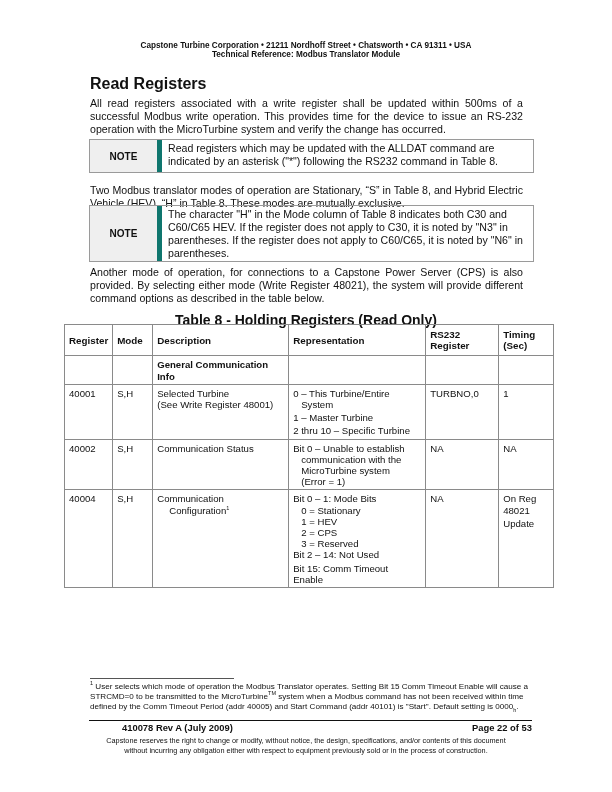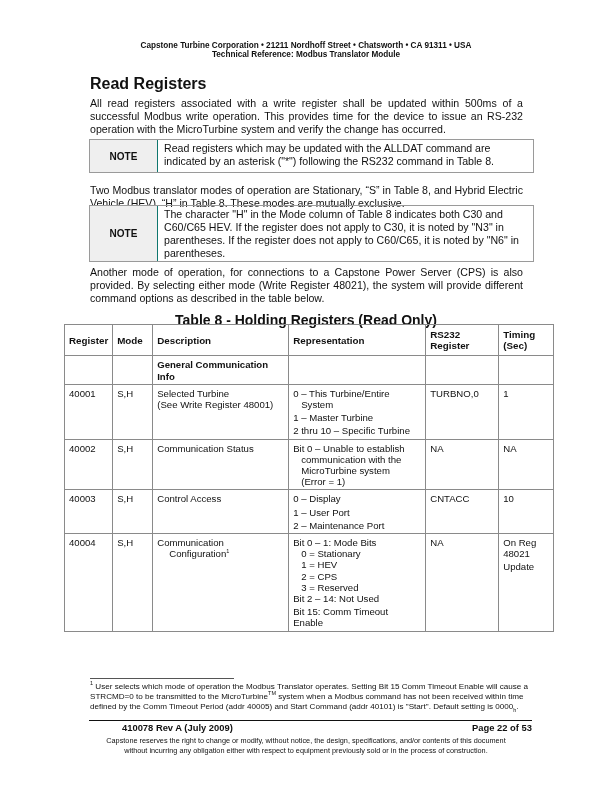--- a/index.html
+++ b/index.html
@@ -10,21 +10,21 @@
   .hdr1 { top: 40px; }
   .hdr2 { top: 49px; }
   .h2 { position: absolute; left: 90px; top: 75px; font-size: 16px; font-weight: bold; margin: 0; }
   .para { position: absolute; left: 90px; width: 433px; font-size: 10.6px;
           line-height: 13px; text-align: justify; margin: 0; }
   .p1 { top: 97px; }
   .p2 { top: 184px; }
   .p3 { top: 266px; }
   .note { position: absolute; left: 89px; width: 443px; border: 1px solid #9a9a9a;
           display: flex; font-size: 10.6px; line-height: 13px; }
-  .note-label { width: 67px; background: #efefef; border-right: 1px solid #0f766e;
+  .note-label { width: 67px; background: #efefef; border-right: 5px solid #0f766e;
                 display: flex; align-items: center; justify-content: center;
                 font-weight: bold; font-size: 10px; }
   .note-text { flex: 1; padding: 2px 6px 2px 6px; }
   .note1 { top: 139px; height: 32px; }
   .note2 { top: 205px; height: 55px; }
   .caption { position: absolute; left: 0; width: 612px; text-align: center; top: 312px;
              font-size: 14px; font-weight: bold; }
   table.reg { position: absolute; left: 64px; top: 324px; border-collapse: collapse;
               font-size: 9.6px; line-height: 11.2px; }
   table.reg td, table.reg th { border: 1px solid #8a8a8a; vertical-align: top;
@@ -124,36 +124,20 @@
         <div class="indent">communication with the</div>
         <div class="indent">MicroTurbine system</div>
         <div class="indent">(Error = 1)</div>
       </td>
       <td>NA</td>
       <td>
           <div>NA</div>
         </td>
     </tr>
 
-    <tr>
-      <td>40003</td>
-      <td>S,H</td>
-      <td>
-        <div>Control Access</div>
-      </td>
-      <td>
-        <div>0 – Display</div>
-        <div class="gap">1 – User Port</div>
-        <div class="gap">2 – Maintenance Port</div>
-      </td>
-      <td>CNTACC</td>
-      <td>
-          <div>10</div>
-        </td>
-    </tr>
 
     <tr>
       <td>40004</td>
       <td>S,H</td>
       <td>
         <div>Communication</div>
         <div class="ind2"><span>Configuration</span><span class="sup">1</span></div>
       </td>
       <td>
         <div>Bit 0 – 1: Mode Bits</div>

